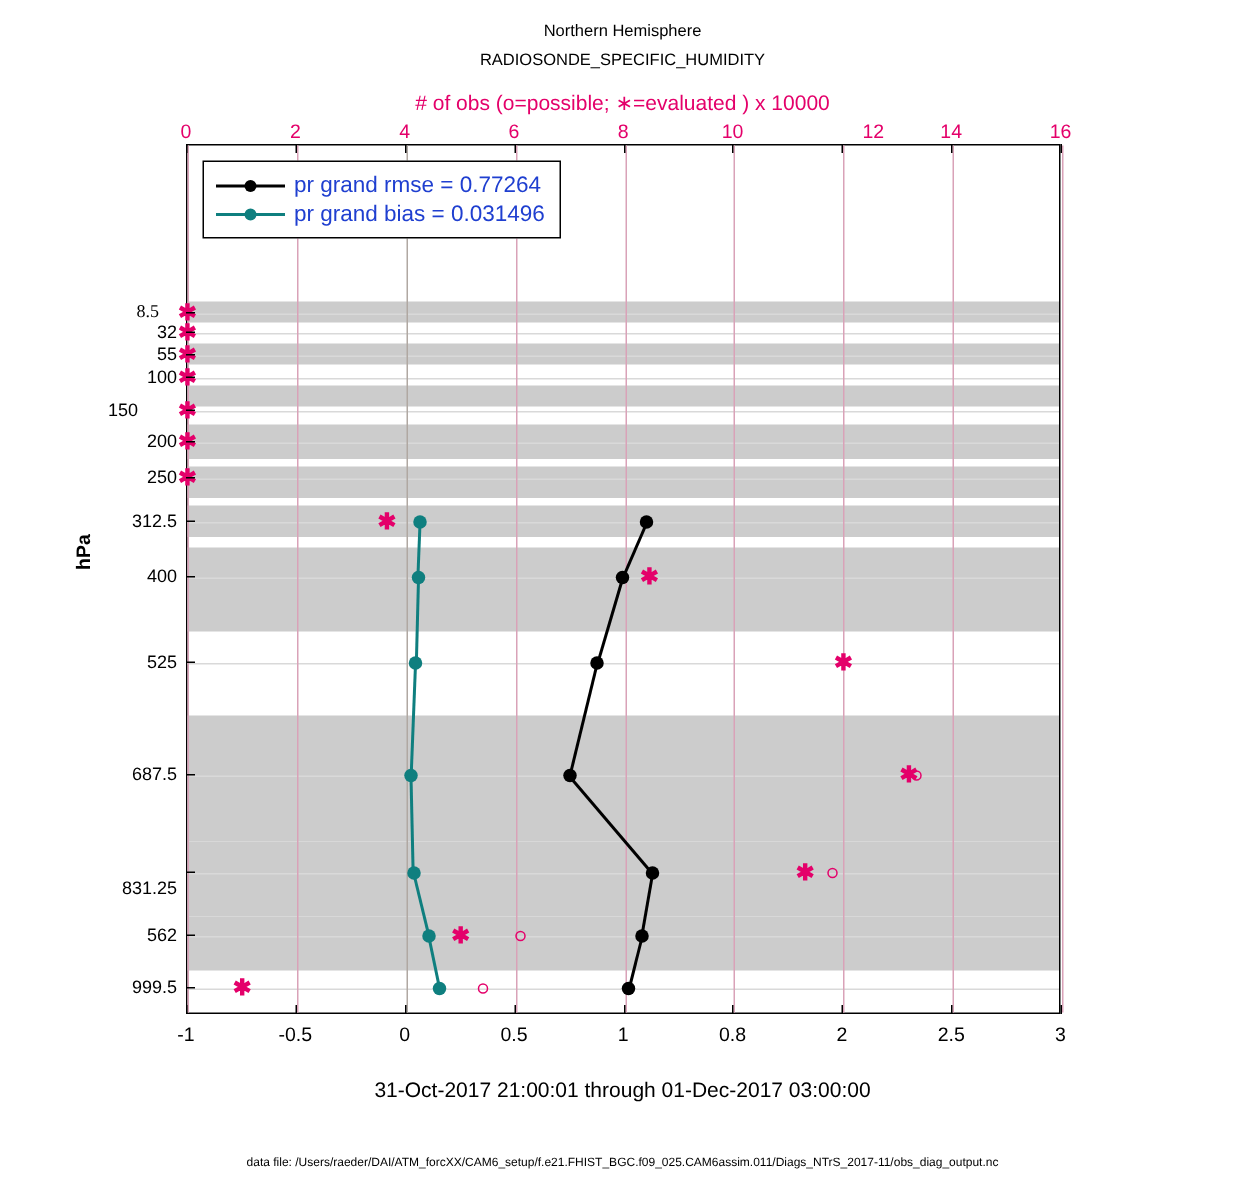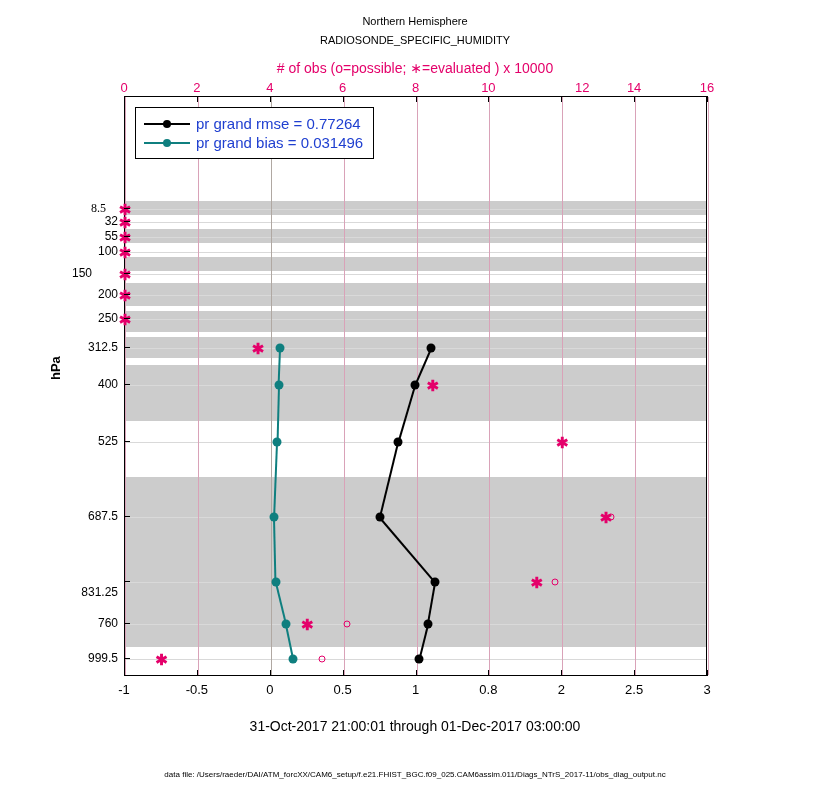--- a/index.html
+++ b/index.html
@@ -249,17 +249,17 @@
     <div class="ylab" style="top: 347px; left: 46px; width: 72px;">312.5</div>
     <div class="ytick" style="top: 347px; left: 124px;"></div>
     <div class="ylab" style="top: 384px; left: 46px; width: 72px;">400</div>
     <div class="ytick" style="top: 384px; left: 124px;"></div>
     <div class="ylab" style="top: 441px; left: 46px; width: 72px;">525</div>
     <div class="ytick" style="top: 441px; left: 124px;"></div>
     <div class="ylab" style="top: 516px; left: 46px; width: 72px;">687.5</div>
     <div class="ytick" style="top: 516px; left: 124px;"></div>
     <div class="ylab" style="top: 581px; left: 46px; width: 72px; margin-top: 11px;">831.25</div>
     <div class="ytick" style="top: 581px; left: 124px;"></div>
-    <div class="ylab" style="top: 623px; left: 46px; width: 72px;">760</div>
+    <div class="ylab" style="top: 623px; left: 46px; width: 72px;">562</div>
     <div class="ytick" style="top: 623px; left: 124px;"></div>
     <div class="ylab" style="top: 658px; left: 46px; width: 72px;">999.5</div>
     <div class="ytick" style="top: 658px; left: 124px;"></div>
   </div>
 
 </body></html>

